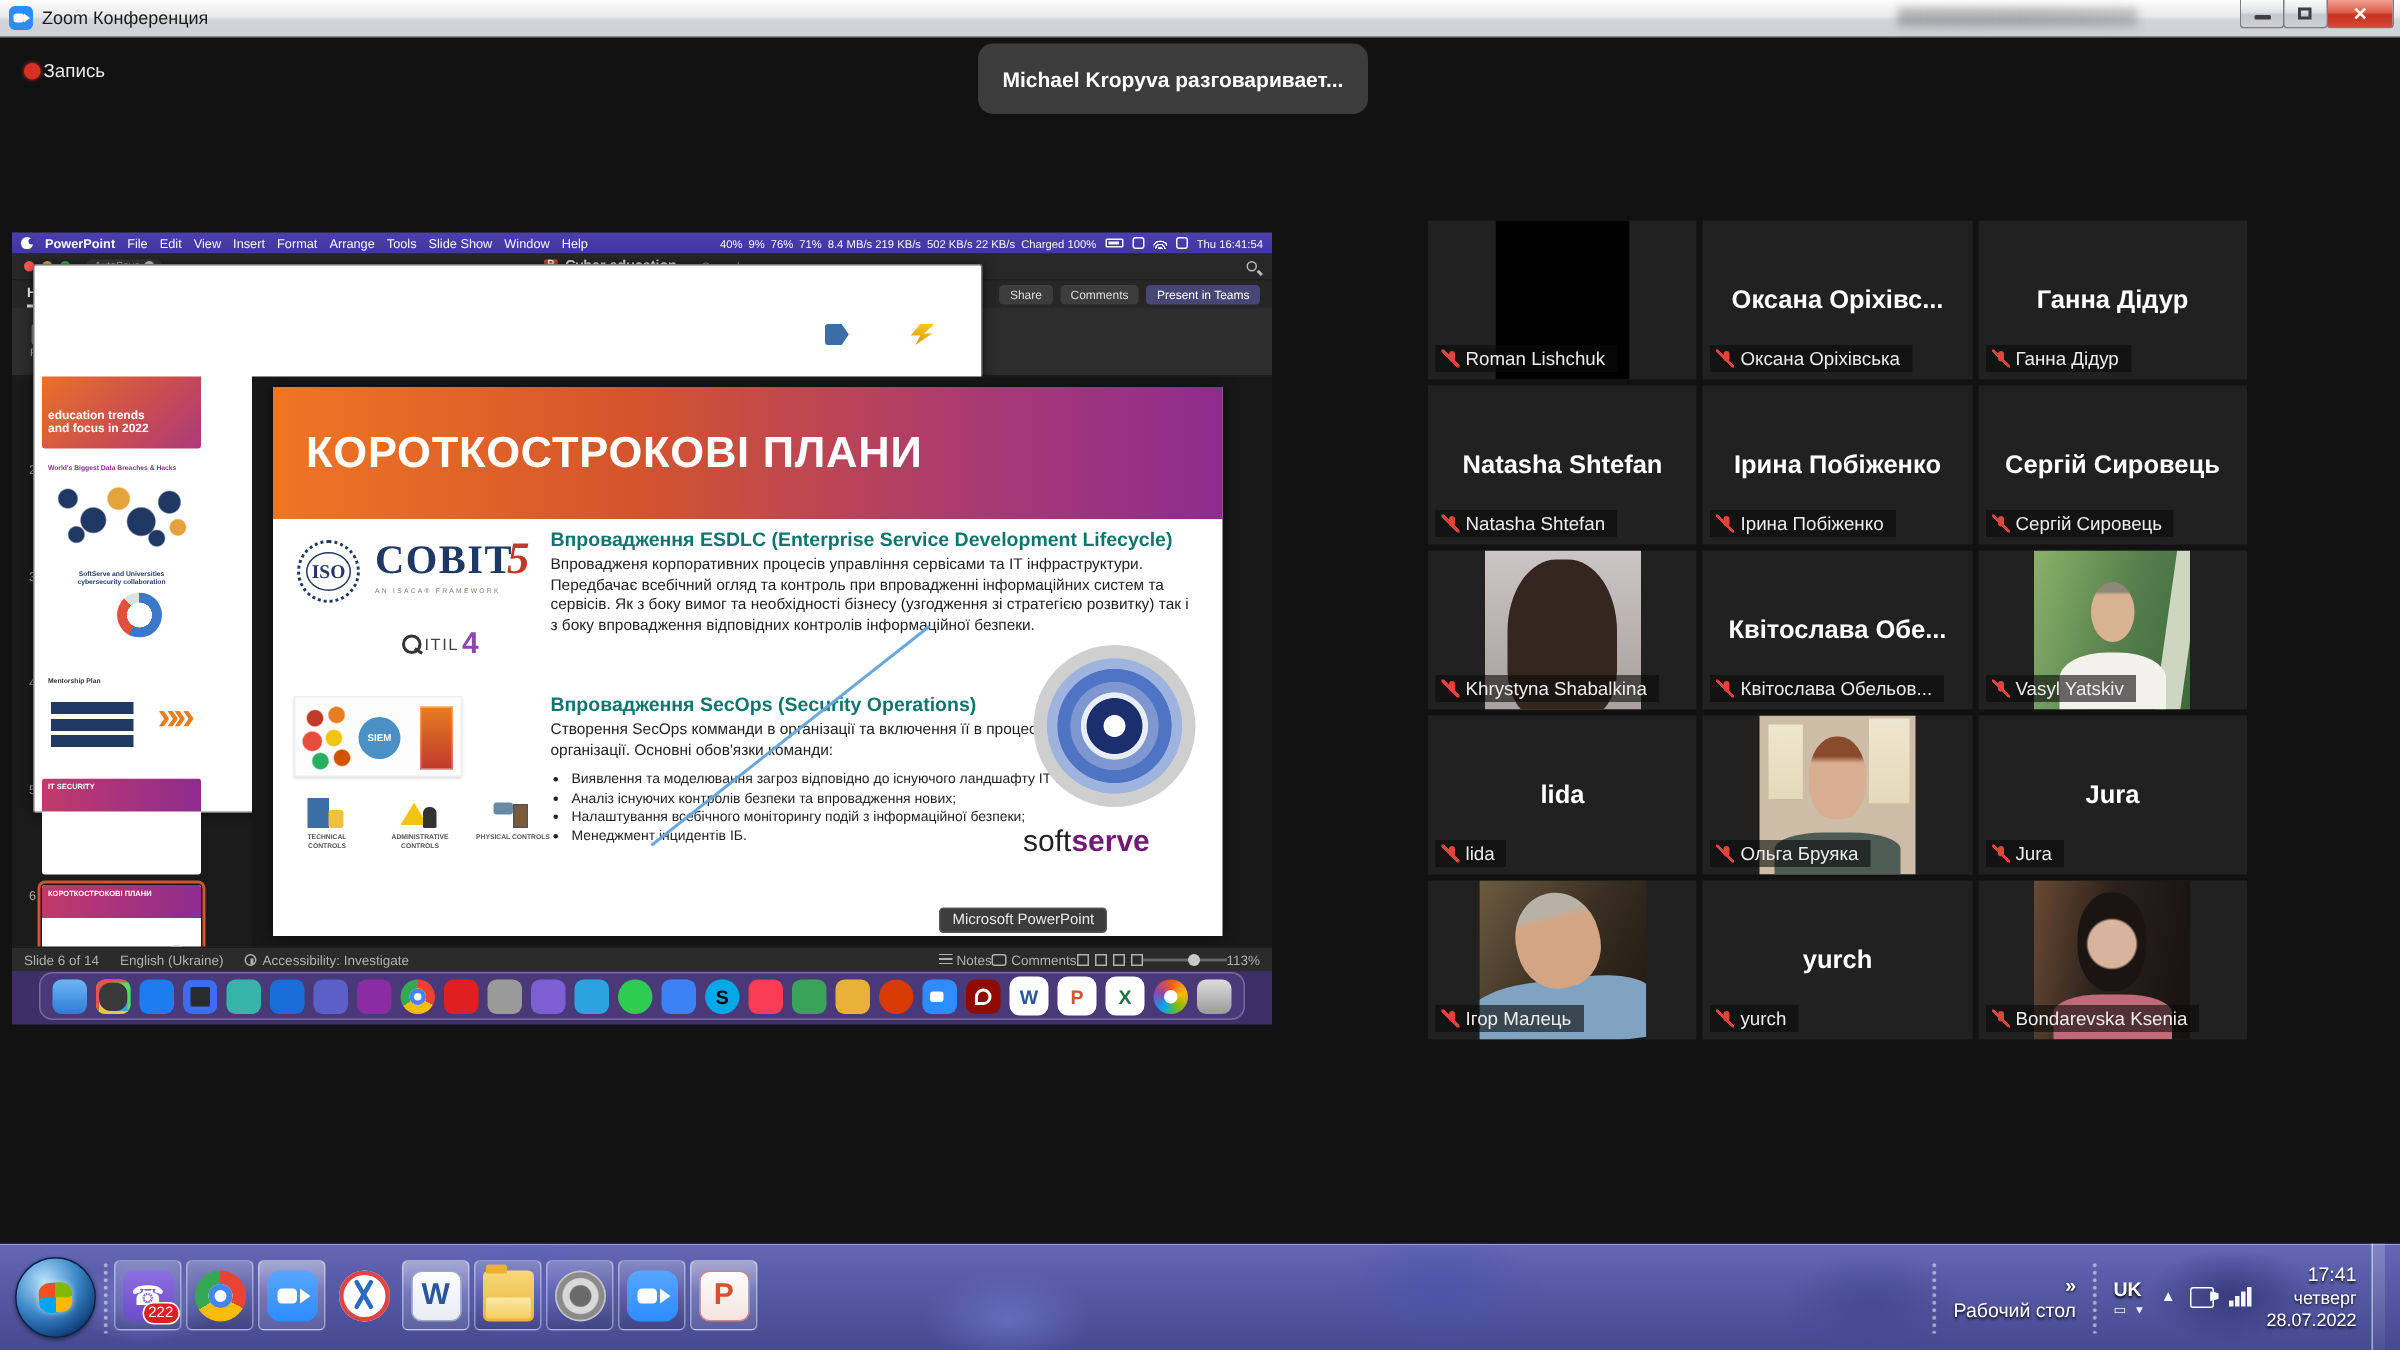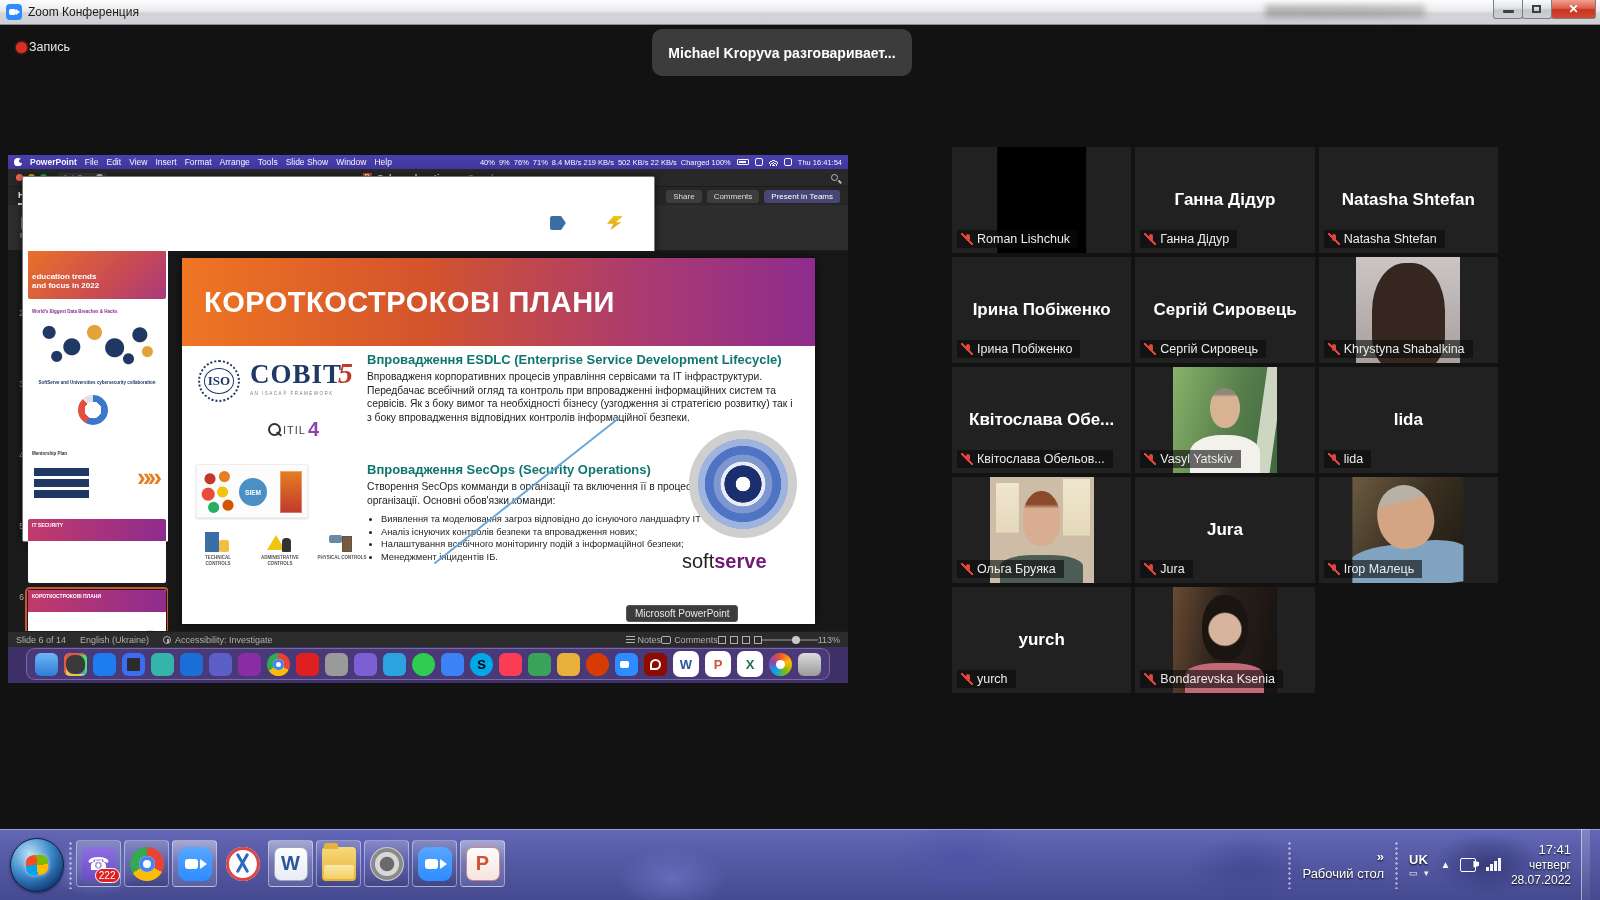--- a/index.html
+++ b/index.html
@@ -84,21 +84,21 @@
   .ric.pic { background:linear-gradient(135deg,#7fb3e0 50%,#9ccc7a 50%); border:1px solid #888; }
   .ric.arrange { background:linear-gradient(135deg,#e4a33a 50%,#3a7de4 50%); }
   .ric.quick { background:linear-gradient(#777,#444); border:1px solid #999; }
   .ric.sens { background:#3a6ea5; clip-path:polygon(0 0,70% 0,100% 50%,70% 100%,0 100%); }
   .ric.bolt { background:linear-gradient(#f3c614,#e09b12); clip-path:polygon(40% 0,100% 0,55% 45%,90% 45%,20% 100%,40% 55%,0 55%); }
 
   .ppt-body { flex:1; display:flex; min-height:0; }
   .thumbs { width:160px; background:#1b1b1b; overflow:hidden; padding:2px 6px 0 4px; }
   .thumb-row { display:flex; gap:4px; margin-bottom:7px; }
   .thumb-num { width:12px; font-size:8.5px; color:#aaa; text-align:right; padding-top:2px; flex:none; }
-  .thumb-box { width:138px; height:64px; background:#fff; border-radius:2px; position:relative; overflow:hidden; flex:none; }
+  .thumb-box { width:106px; height:64px; background:#fff; border-radius:2px; position:relative; overflow:hidden; flex:none; }
   .thumb-title { position:absolute; left:4px; top:3px; font-size:4.5px; color:#333; font-weight:bold; z-index:2; }
   .thumb-box.t1 { height:62px; margin-top:-16px; background:linear-gradient(135deg,#ee7623,#c84a53 65%,#a93a7e); }
   .t1 .thumb-title { top:auto; bottom:8px; font-size:8px; color:#fff; width:80px; line-height:1.1; }
   .t2 .thumb-title { color:#8e2c8e; }
   .thumb-box.t2::after { content:""; position:absolute; left:6px; top:12px; right:6px; bottom:4px;
     background:radial-gradient(circle at 12% 30%, #1f3864 0 6px, transparent 7px), radial-gradient(circle at 30% 60%, #1f3864 0 8px, transparent 9px),
     radial-gradient(circle at 48% 30%, #e4a33a 0 7px, transparent 8px), radial-gradient(circle at 64% 62%, #1f3864 0 9px, transparent 10px),
     radial-gradient(circle at 84% 35%, #1f3864 0 7px, transparent 8px), radial-gradient(circle at 90% 70%, #e4a33a 0 5px, transparent 6px),
     radial-gradient(circle at 18% 80%, #1f3864 0 5px, transparent 6px), radial-gradient(circle at 75% 85%, #1f3864 0 5px, transparent 6px); }
   .t3 .thumb-title { left:10px; right:10px; text-align:center; color:#1f3864; }
@@ -729,20 +729,28 @@
           
           
         </div>
         <div class="center-name"></div>
         <div class="name-label">
           <span class="mic-muted"></span>
           <span>Roman Lishchuk</span>
         </div>
       </div>
 
+      <div class="tile scene-name">
+
+        <div class="center-name">Оксана  Оріхівс...</div>
+        <div class="name-label">
+          <span class="mic-muted"></span>
+          <span>Оксана Оріхівська</span>
+        </div>
+      </div>
 
       <div class="tile scene-name">
 
         <div class="center-name">Ганна Дідур</div>
         <div class="name-label">
           <span class="mic-muted"></span>
           <span>Ганна Дідур</span>
         </div>
       </div>
 

